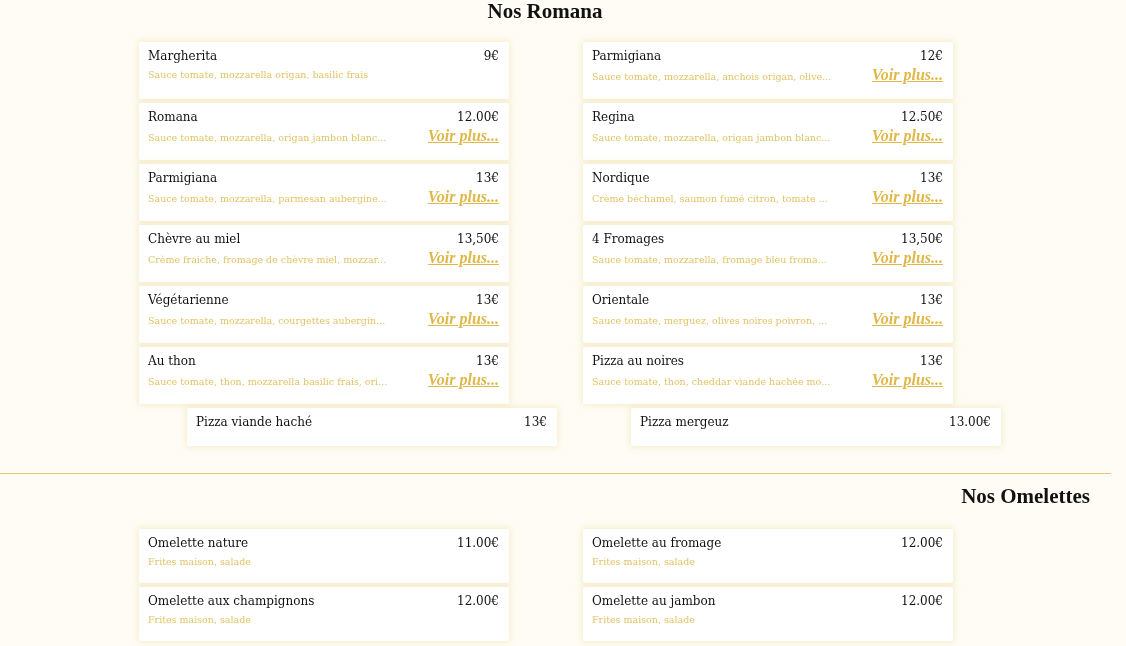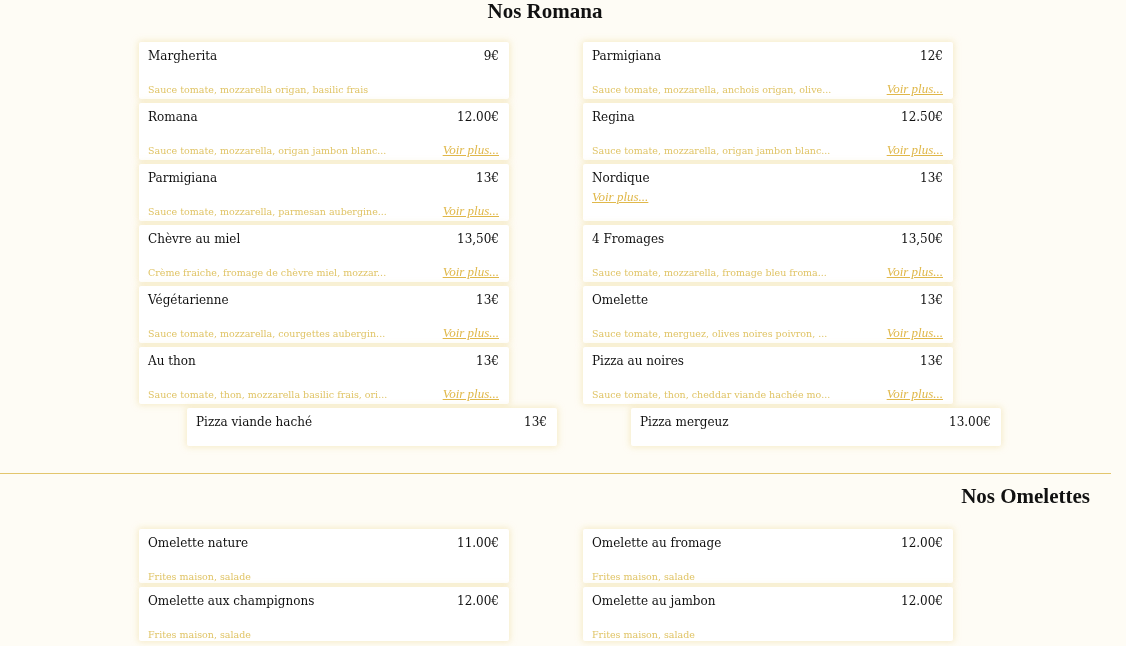--- a/index.html
+++ b/index.html
@@ -70,28 +70,28 @@
   .name { color: #111; font-family: "DejaVu Serif", serif; font-size: 12px; }
   .price { color: #111; font-family: "DejaVu Serif", serif; font-size: 12px; }
   .row2 {
     display: flex;
     justify-content: space-between;
     align-items: baseline;
     margin-top: 4px;
     font-size: 10px;
     line-height: 14px;
   }
-  .desc { color: #e0c466; font-family: "DejaVu Serif", serif; font-size: 9.5px; margin-top: 15px; }
+  .desc { color: #e0c466; font-family: "DejaVu Serif", serif; font-size: 9.5px; }
   .more {
     color: #e0b84a;
     font-style: italic;
-    font-weight: normal;
+    font-weight: bold;
     text-decoration: underline;
     font-family: "Liberation Serif", serif;
-    font-size: 13px;
+    font-size: 16px;
     cursor: pointer;
   }
 </style>
 </head>
 <body>
 
 <h2 class="section-title" id="title-pizzas">Nos Romana</h2>
 
 <div class="grid" id="pizza-grid">
   <div class="col left">
@@ -182,36 +182,37 @@
           <span class="desc">Sauce tomate, mozzarella, origan jambon blanc...</span>
           <a class="more">Voir plus...</a>
         </div>
     </div>
     <div class="card">
       <div class="row1">
           <span class="name">Nordique</span>
           <span class="price">13€</span>
         </div>
       <div class="row2">
+          <span class="desc">Crème béchamel, saumon fumé citron, tomate ...</span>
           <a class="more">Voir plus...</a>
         </div>
     </div>
     <div class="card">
       <div class="row1">
           <span class="name">4 Fromages</span>
           <span class="price">13,50€</span>
         </div>
       <div class="row2">
           <span class="desc">Sauce tomate, mozzarella, fromage bleu froma...</span>
           <a class="more">Voir plus...</a>
         </div>
     </div>
     <div class="card">
       <div class="row1">
-          <span class="name">Omelette</span>
+          <span class="name">Orientale</span>
           <span class="price">13€</span>
         </div>
       <div class="row2">
           <span class="desc">Sauce tomate, merguez, olives noires poivron, ...</span>
           <a class="more">Voir plus...</a>
         </div>
     </div>
     <div class="card">
       <div class="row1">
           <span class="name">Pizza au noires</span>

